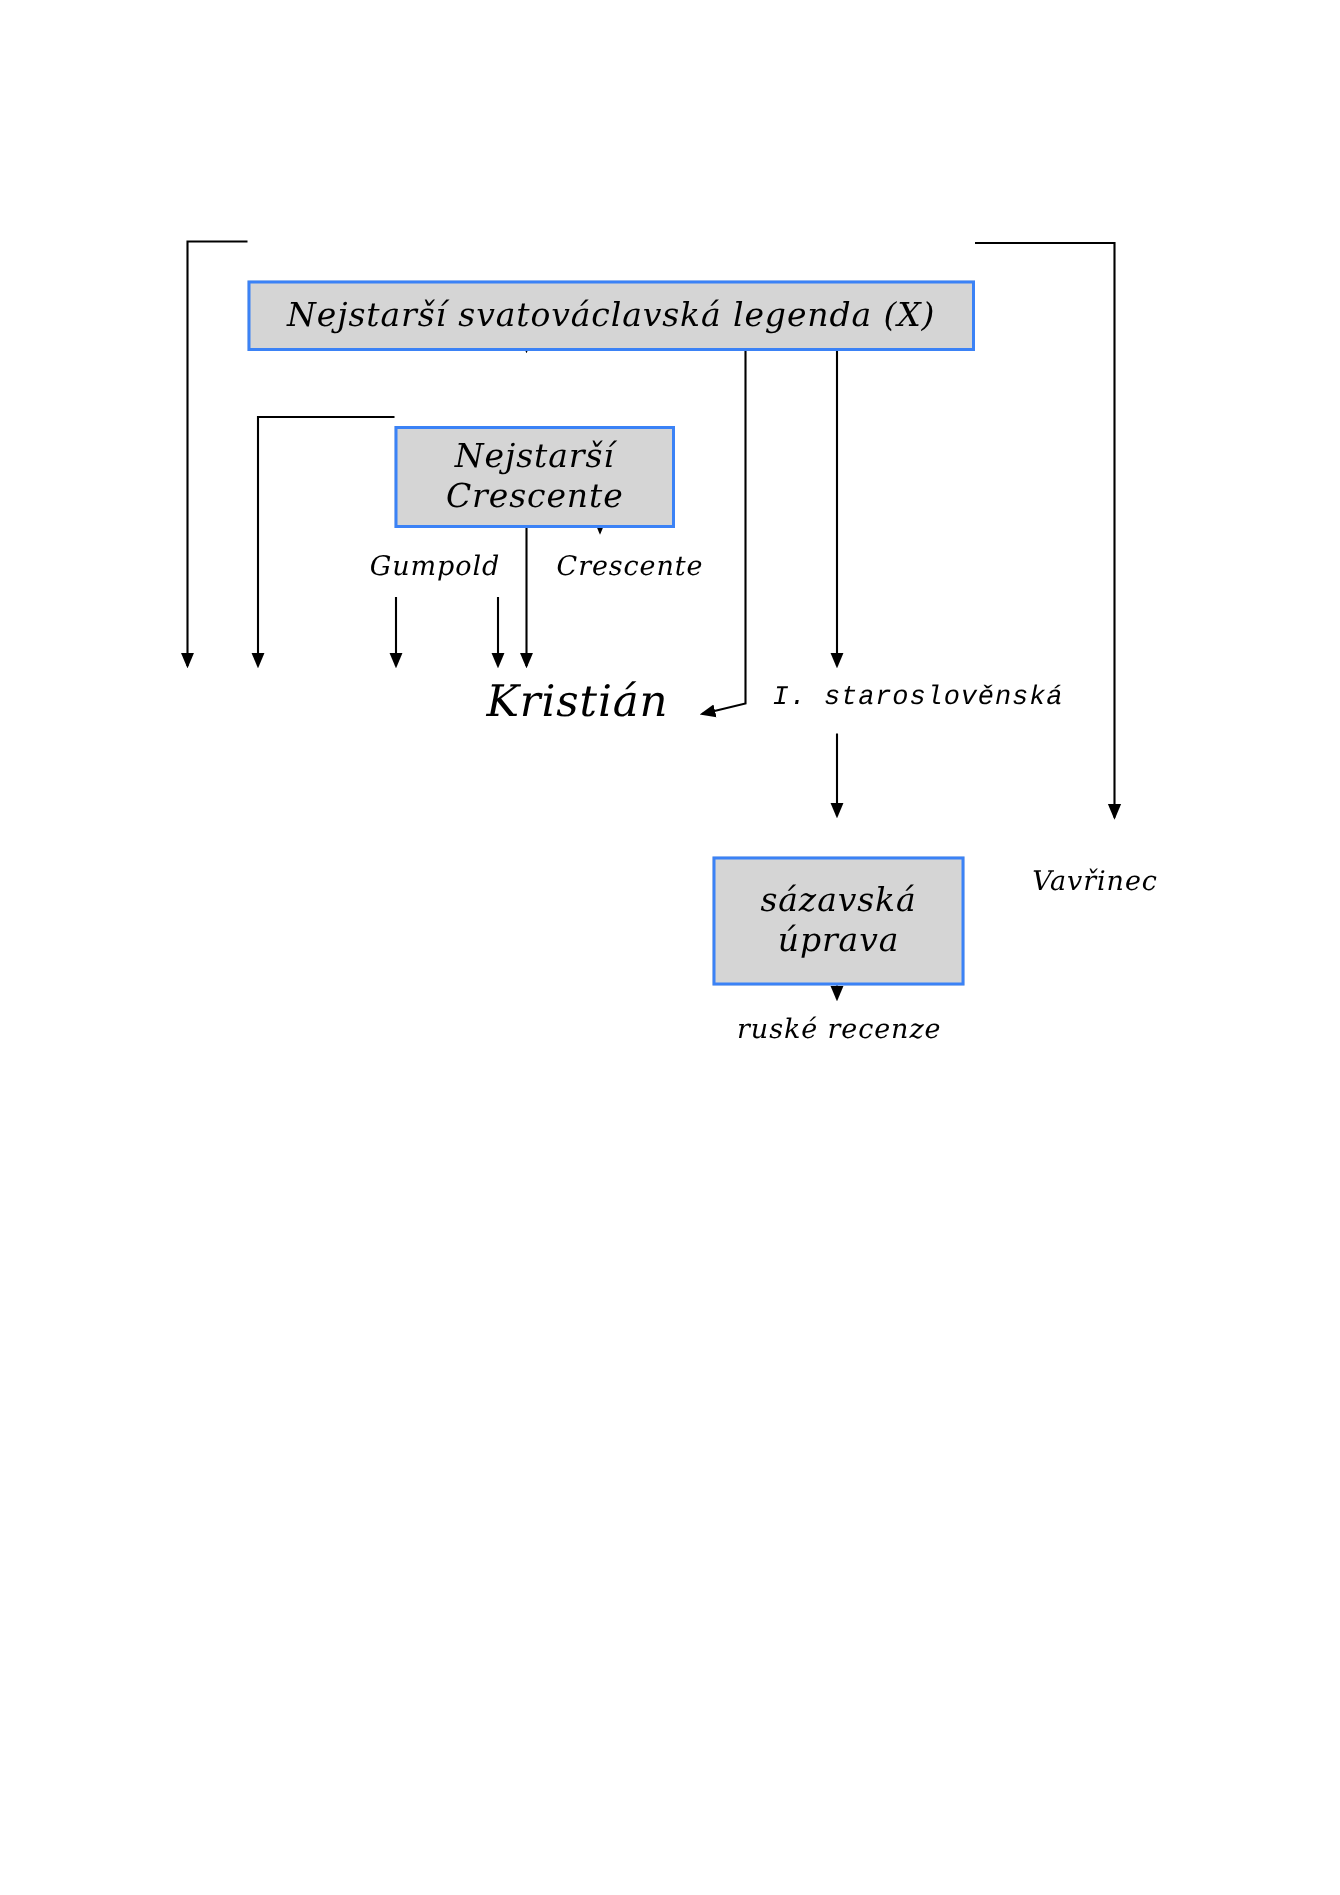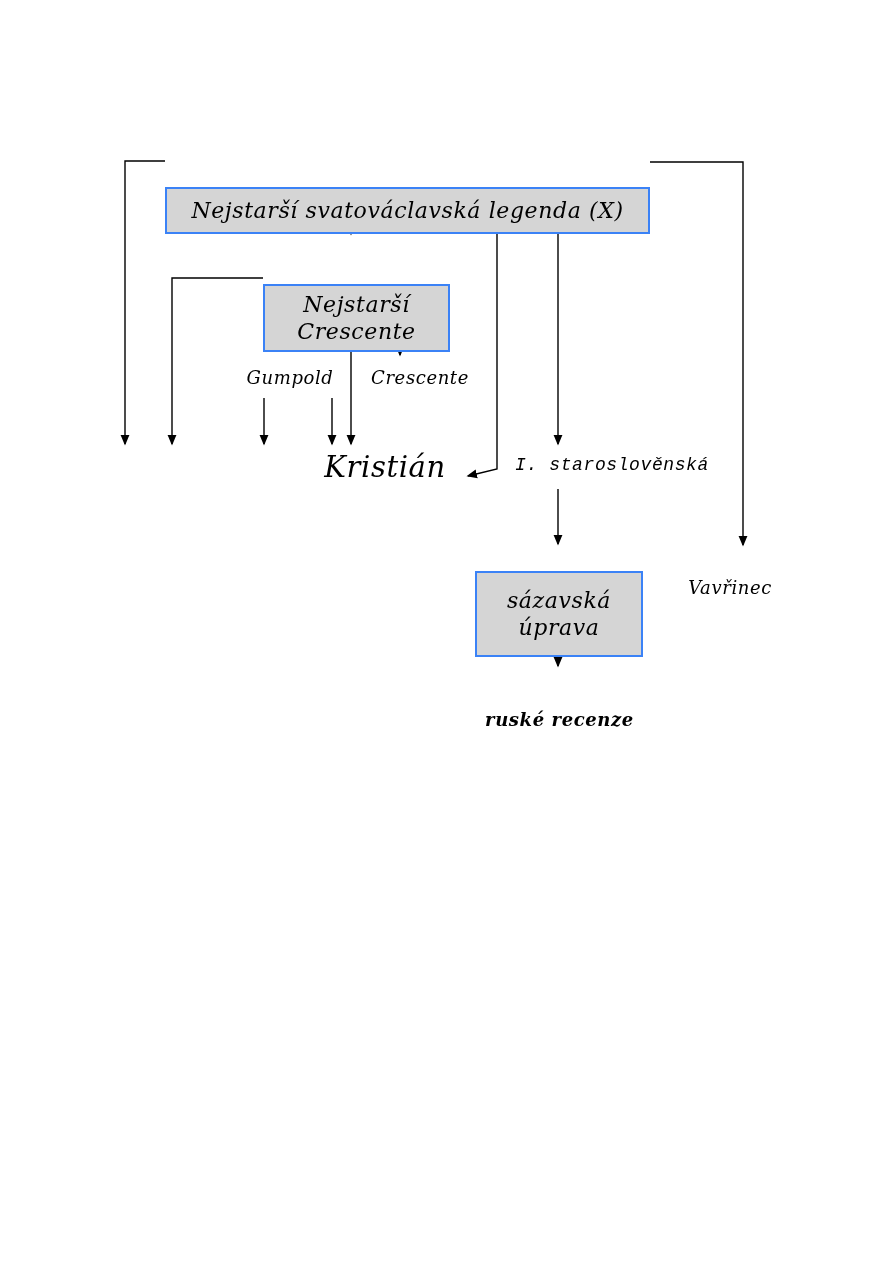--- a/index.html
+++ b/index.html
@@ -53,21 +53,21 @@
     letter-spacing: 0.6px;
     text-align: center;
     white-space: nowrap;
   }
   .label-gumpold   { left: 228px; top: 367px; width: 124px; }
   .label-crescente { left: 358px; top: 367px; width: 124px; }
   .label-ii        { left: 100px; top: 455px; width: 215px; }
   .label-kristian  { left: 320px; top: 450px; width: 130px; font-size: 29px; }
   .label-i         { left: 512px; top: 455px; width: 200px; font-family: Liberation Mono, monospace; }
   .label-vavrinec  { left: 675px; top: 577px; width: 110px; }
-  .label-ruske     { left: 472px; top: 709px; width: 175px; font-weight: bold; }
+  .label-ruske     { left: 472px; top: 676px; width: 175px; }
 </style>
 </head>
 <body>
 
 <div class="canvas">
 
   <svg class="edges-layer" viewBox="0 0 893 1263" xmlns="http://www.w3.org/2000/svg">
     <defs>
       <marker id="arrow" viewBox="0 0 10 10" refX="8.5" refY="5" markerWidth="7.5" markerHeight="7.5" orient="auto">
         <path d="M 0 0.8 L 10 5 L 0 9.2 z" fill="#000000"></path>

